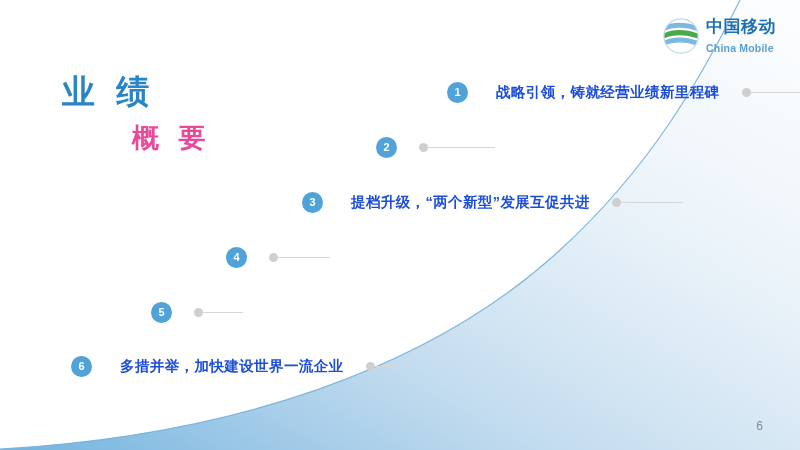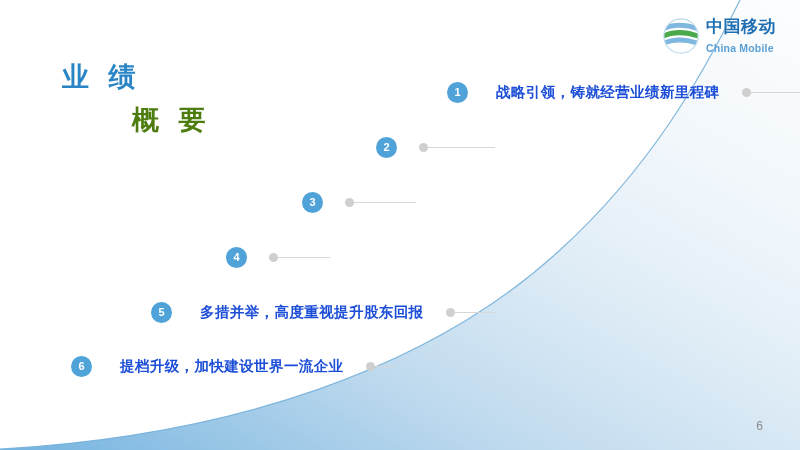--- a/index.html
+++ b/index.html
@@ -67,31 +67,32 @@
   }
 
   
   .headline {
     position: absolute;
     left: 62px;
     top: 62px;
     z-index: 5;
   }
   .headline-line1 {
-    font-size: 27px;
+    font-size: 33px;
     font-weight: bold;
     color: #2a85c6;
     letter-spacing: 6px;
     line-height: 1.15;
     white-space: nowrap;
+    margin-top: 11px;
   }
   .headline-line2 {
     font-size: 27px;
     font-weight: bold;
-    color: #4d7c0f;
+    color: #ec4899;
     letter-spacing: 6px;
     line-height: 1.15;
     margin-top: 12px;
     margin-left: 70px;
     white-space: nowrap;
   }
 
   
   .agenda {
     position: absolute;
@@ -211,46 +212,46 @@
     <div class="row" style="left:376px; top:134px;">
       <div class="badge">2</div>
       <div class="connector">
         <div class="conn-dot"></div>
         <div class="conn-line" style="width:67px;"></div>
       </div>
     </div>
 
     <div class="row" style="left:302px; top:189px;">
       <div class="badge">3</div>
+      <div class="row-text">提档升级，“两个新型”发展互促共进</div>
       <div class="connector">
         <div class="conn-dot"></div>
         <div class="conn-line" style="width:62px;"></div>
       </div>
     </div>
 
     <div class="row" style="left:226px; top:244px;">
       <div class="badge">4</div>
       <div class="connector">
         <div class="conn-dot"></div>
         <div class="conn-line" style="width:52px;"></div>
       </div>
     </div>
 
     <div class="row" style="left:151px; top:299px;">
       <div class="badge">5</div>
-      <div class="row-text">多措并举，高度重视提升股东回报</div>
       <div class="connector">
         <div class="conn-dot"></div>
         <div class="conn-line" style="width:40px;"></div>
       </div>
     </div>
 
     <div class="row" style="left:71px; top:353px;">
       <div class="badge">6</div>
-      <div class="row-text">提档升级，加快建设世界一流企业</div>
+      <div class="row-text">多措并举，加快建设世界一流企业</div>
       <div class="connector">
         <div class="conn-dot"></div>
         <div class="conn-line" style="width:20px;"></div>
       </div>
     </div>
 
   </div>
 
   <div class="page-number">6</div>
 

